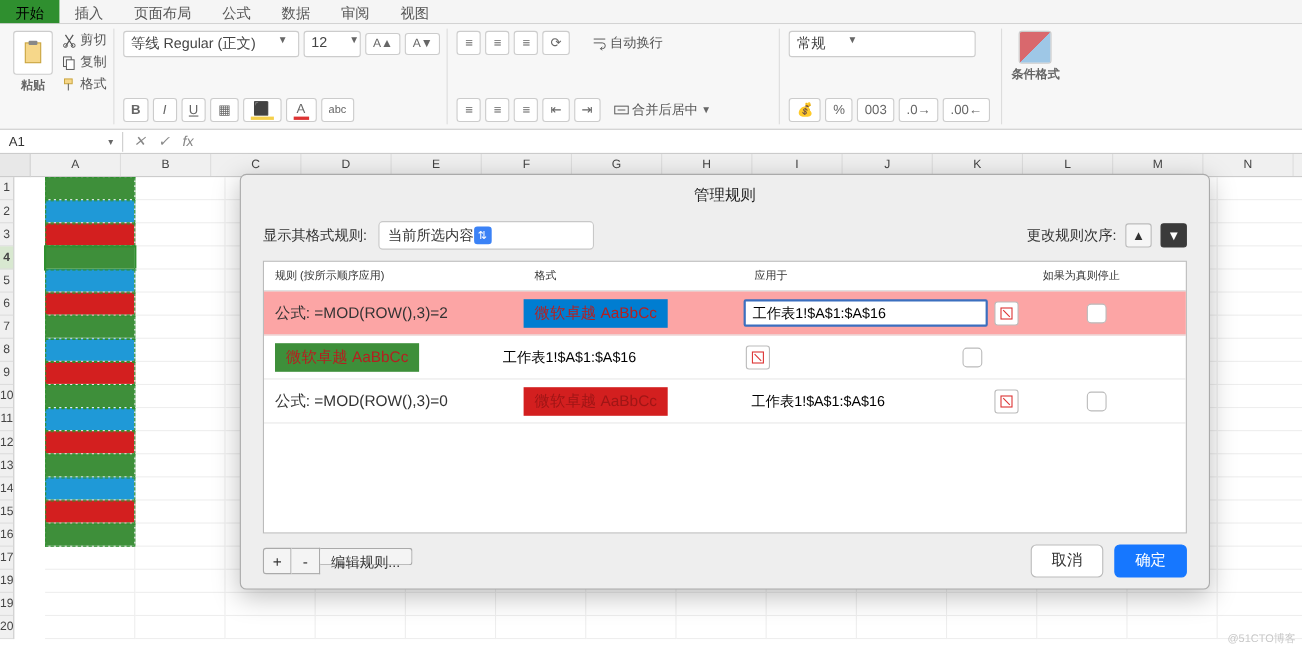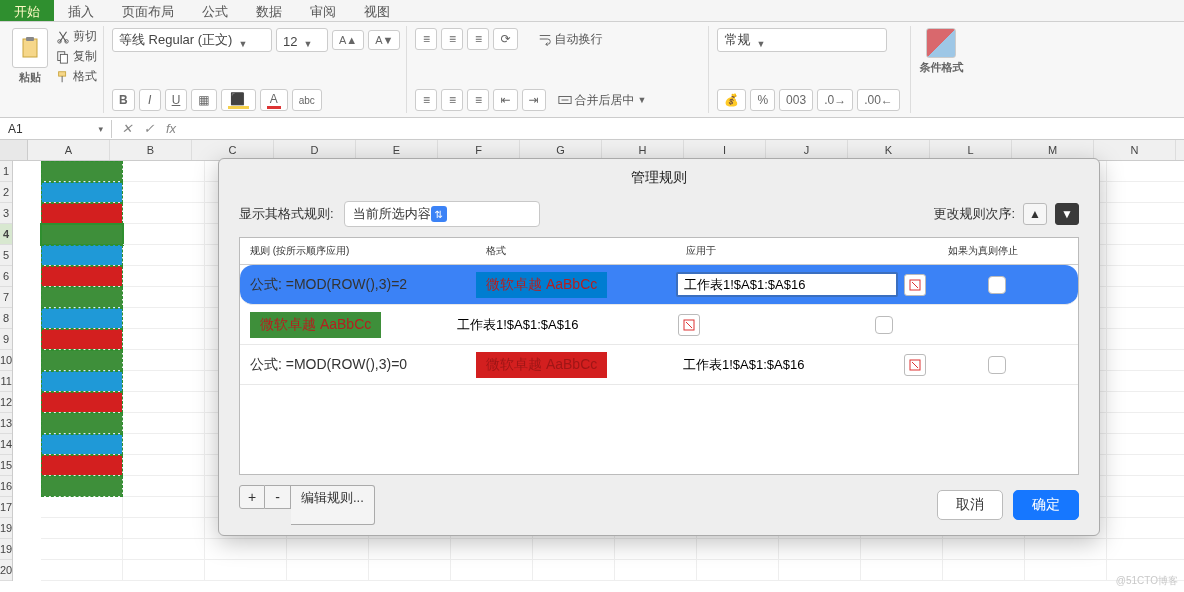--- a/index.html
+++ b/index.html
@@ -1,31 +1,31 @@
 <!DOCTYPE html>
 <html><head>
 <meta charset="utf-8">
 <style>
 * { box-sizing: border-box; margin: 0; padding: 0; font-family: -apple-system, "Helvetica Neue", Arial, sans-serif; }
 body { width: 1184px; height: 592px; background: #fff; font-size: 13px; color: #333; overflow: hidden; position: relative; }
 
 
 .ribbon-tabs { display: flex; height: 22px; background: #f5f5f5; border-bottom: 1px solid #d0d0d0; }
 .ribbon-tab { padding: 3px 14px; font-size: 13px; cursor: pointer; color: #555; }
-.ribbon-tab.active { background: #2f8f2f; color: #fef9c3; font-weight: 500; }
+.ribbon-tab.active { background: #2f8f2f; color: #000000; font-weight: 500; }
 
 
 .ribbon { display: flex; background: #f7f7f7; border-bottom: 1px solid #ccc; height: 96px; padding: 4px 6px; gap: 2px; }
 .group { display: flex; flex-direction: column; border-right: 1px solid #ddd; padding: 2px 6px; justify-content: space-between; }
 .group-row { display: flex; align-items: center; gap: 4px; }
 .gbtn { border: 1px solid #ccc; background: #fff; border-radius: 3px; padding: 2px 6px; font-size: 12px; color: #666; min-width: 22px; height: 22px; display: inline-flex; align-items: center; justify-content: center; cursor: pointer; }
 .gbtn.small { min-width: 20px; height: 20px; font-size: 11px; }
 .paste-big { width: 36px; height: 40px; border: 1px solid #ccc; background: #fff; border-radius: 3px; display: flex; align-items: center; justify-content: center; margin-bottom: 2px; }
 .label-sm { font-size: 11px; color: #666; text-align: center; font-weight: bold; }
-.dropdown { border: 1px solid #ccc; background: #fff; border-radius: 3px; padding: 2px 6px; height: 24px; display: flex; align-items: flex-end; gap: 6px; font-size: 13px; color: #444; }
+.dropdown { border: 1px solid #ccc; background: #fff; border-radius: 3px; padding: 2px 6px; height: 24px; display: flex; align-items: flex-start; gap: 20px; font-size: 13px; color: #444; }
 .arrow-down { font-size: 9px; color: #666; }
 .icon-txt { display: inline-flex; align-items: center; gap: 3px; font-size: 12px; color: #555; }
 .icon-txt svg { width: 14px; height: 14px; }
 .cf-big { width: 30px; height: 30px; border: 1px solid #ccc; background: linear-gradient(135deg,#d9686d 50%,#9ec7e6 50%); border-radius: 3px; }
 
 
 .formula-bar { display: flex; align-items: center; height: 22px; border-bottom: 1px solid #ccc; }
 .name-box { width: 112px; border-right: 1px solid #ccc; padding: 2px 8px; font-size: 12px; display: flex; align-items: center; justify-content: space-between; }
 .fb-btns { display: flex; align-items: center; gap: 4px; padding: 0 6px; color: #888; }
 .fb-btns span { width: 18px; text-align: center; cursor: pointer; font-style: italic; }
@@ -57,41 +57,41 @@
 .order-btn.dark { background: #3a3a3a; color: #fff; border-color: #3a3a3a; }
 
 .rules-panel { flex: 1; margin: 0 20px; background: #fff; border: 1px solid #bbb; display: flex; flex-direction: column; }
 .rules-head { display: flex; border-bottom: 1px solid #ccc; }
 .rules-head div { padding: 6px 10px; font-size: 10px; color: #333; }
 .rh-rule { width: 236px; }
 .rh-fmt { width: 200px; }
 .rh-app { width: 262px; }
 .rh-stop { flex: 1; }
 .rule-row { display: flex; align-items: center; height: 40px; border-bottom: 1px solid #e8e8e8; padding: 0 10px; }
-.rule-row.sel { background: #3b82f6; border-radius: 13px; }
+.rule-row.sel { background: #fca5a5; }
 .rr-rule { width: 226px; font-size: 14px; }
 .rr-fmt { width: 200px; display: flex; }
 .fmt-preview { padding: 4px 10px; font-size: 14px; font-weight: 500; border-radius: 0; }
 .fmt-blue { background: #007dd1; color: #b42020; }
 .fmt-green { background: #3e8f3a; color: #b42020; }
 .fmt-red { background: #d31f1f; color: #a01616; }
 .rr-app { width: 250px; display: flex; align-items: center; gap: 6px; }
 .app-input { flex: 1; font-size: 13px; padding: 3px 6px; border: 1px solid transparent; background: transparent; }
 .rule-row.sel .app-input { background: #fff; border: 2px solid #3b6fbf; border-radius: 2px; }
 .ref-btn { width: 22px; height: 22px; border: 1px solid #bbb; background: #fff; border-radius: 3px; display: inline-flex; align-items: center; justify-content: center; cursor: pointer; }
 .ref-btn svg { width: 12px; height: 12px; }
 .rr-stop { flex: 1; display: flex; justify-content: center; }
 .chk { width: 18px; height: 18px; border: 1px solid #bbb; border-radius: 4px; background: #fff; }
 
 .dlg-footer { display: flex; align-items: center; justify-content: space-between; padding: 10px 20px; }
 .footer-left { display: flex; gap: 0; }
 .sq-btn { width: 26px; height: 24px; border: 1px solid #aaa; background: #f4f4f4; font-size: 14px; display: inline-flex; align-items: center; justify-content: center; cursor: pointer; }
 .sq-btn:first-child { border-radius: 3px 0 0 3px; }
 .sq-btn:nth-child(2) { border-left: none; }
-.edit-btn { border: 1px solid #aaa; border-left: none; background: #f4f4f4; padding: 3px 10px; height: 40px; border-radius: 0 3px 3px 0; font-size: 13px; cursor: pointer; }
+.edit-btn { border: 1px solid #aaa; border-left: none; background: #f4f4f4; padding: 3px 10px; height: 16px; border-radius: 0 3px 3px 0; font-size: 13px; cursor: pointer; }
 .footer-right { display: flex; gap: 10px; }
 .dlg-btn { padding: 5px 18px; border-radius: 5px; font-size: 14px; cursor: pointer; border: 1px solid #bbb; background: #fff; }
 .dlg-btn.primary { background: #1677ff; color: #fff; border-color: #1677ff; }
 
 .watermark { position: absolute; right: 6px; bottom: 4px; font-size: 10px; color: #c8c8c8; }
 </style>
 </head>
 <body>
 
 <div class="ribbon-tabs" id="ribbon-tabs">

